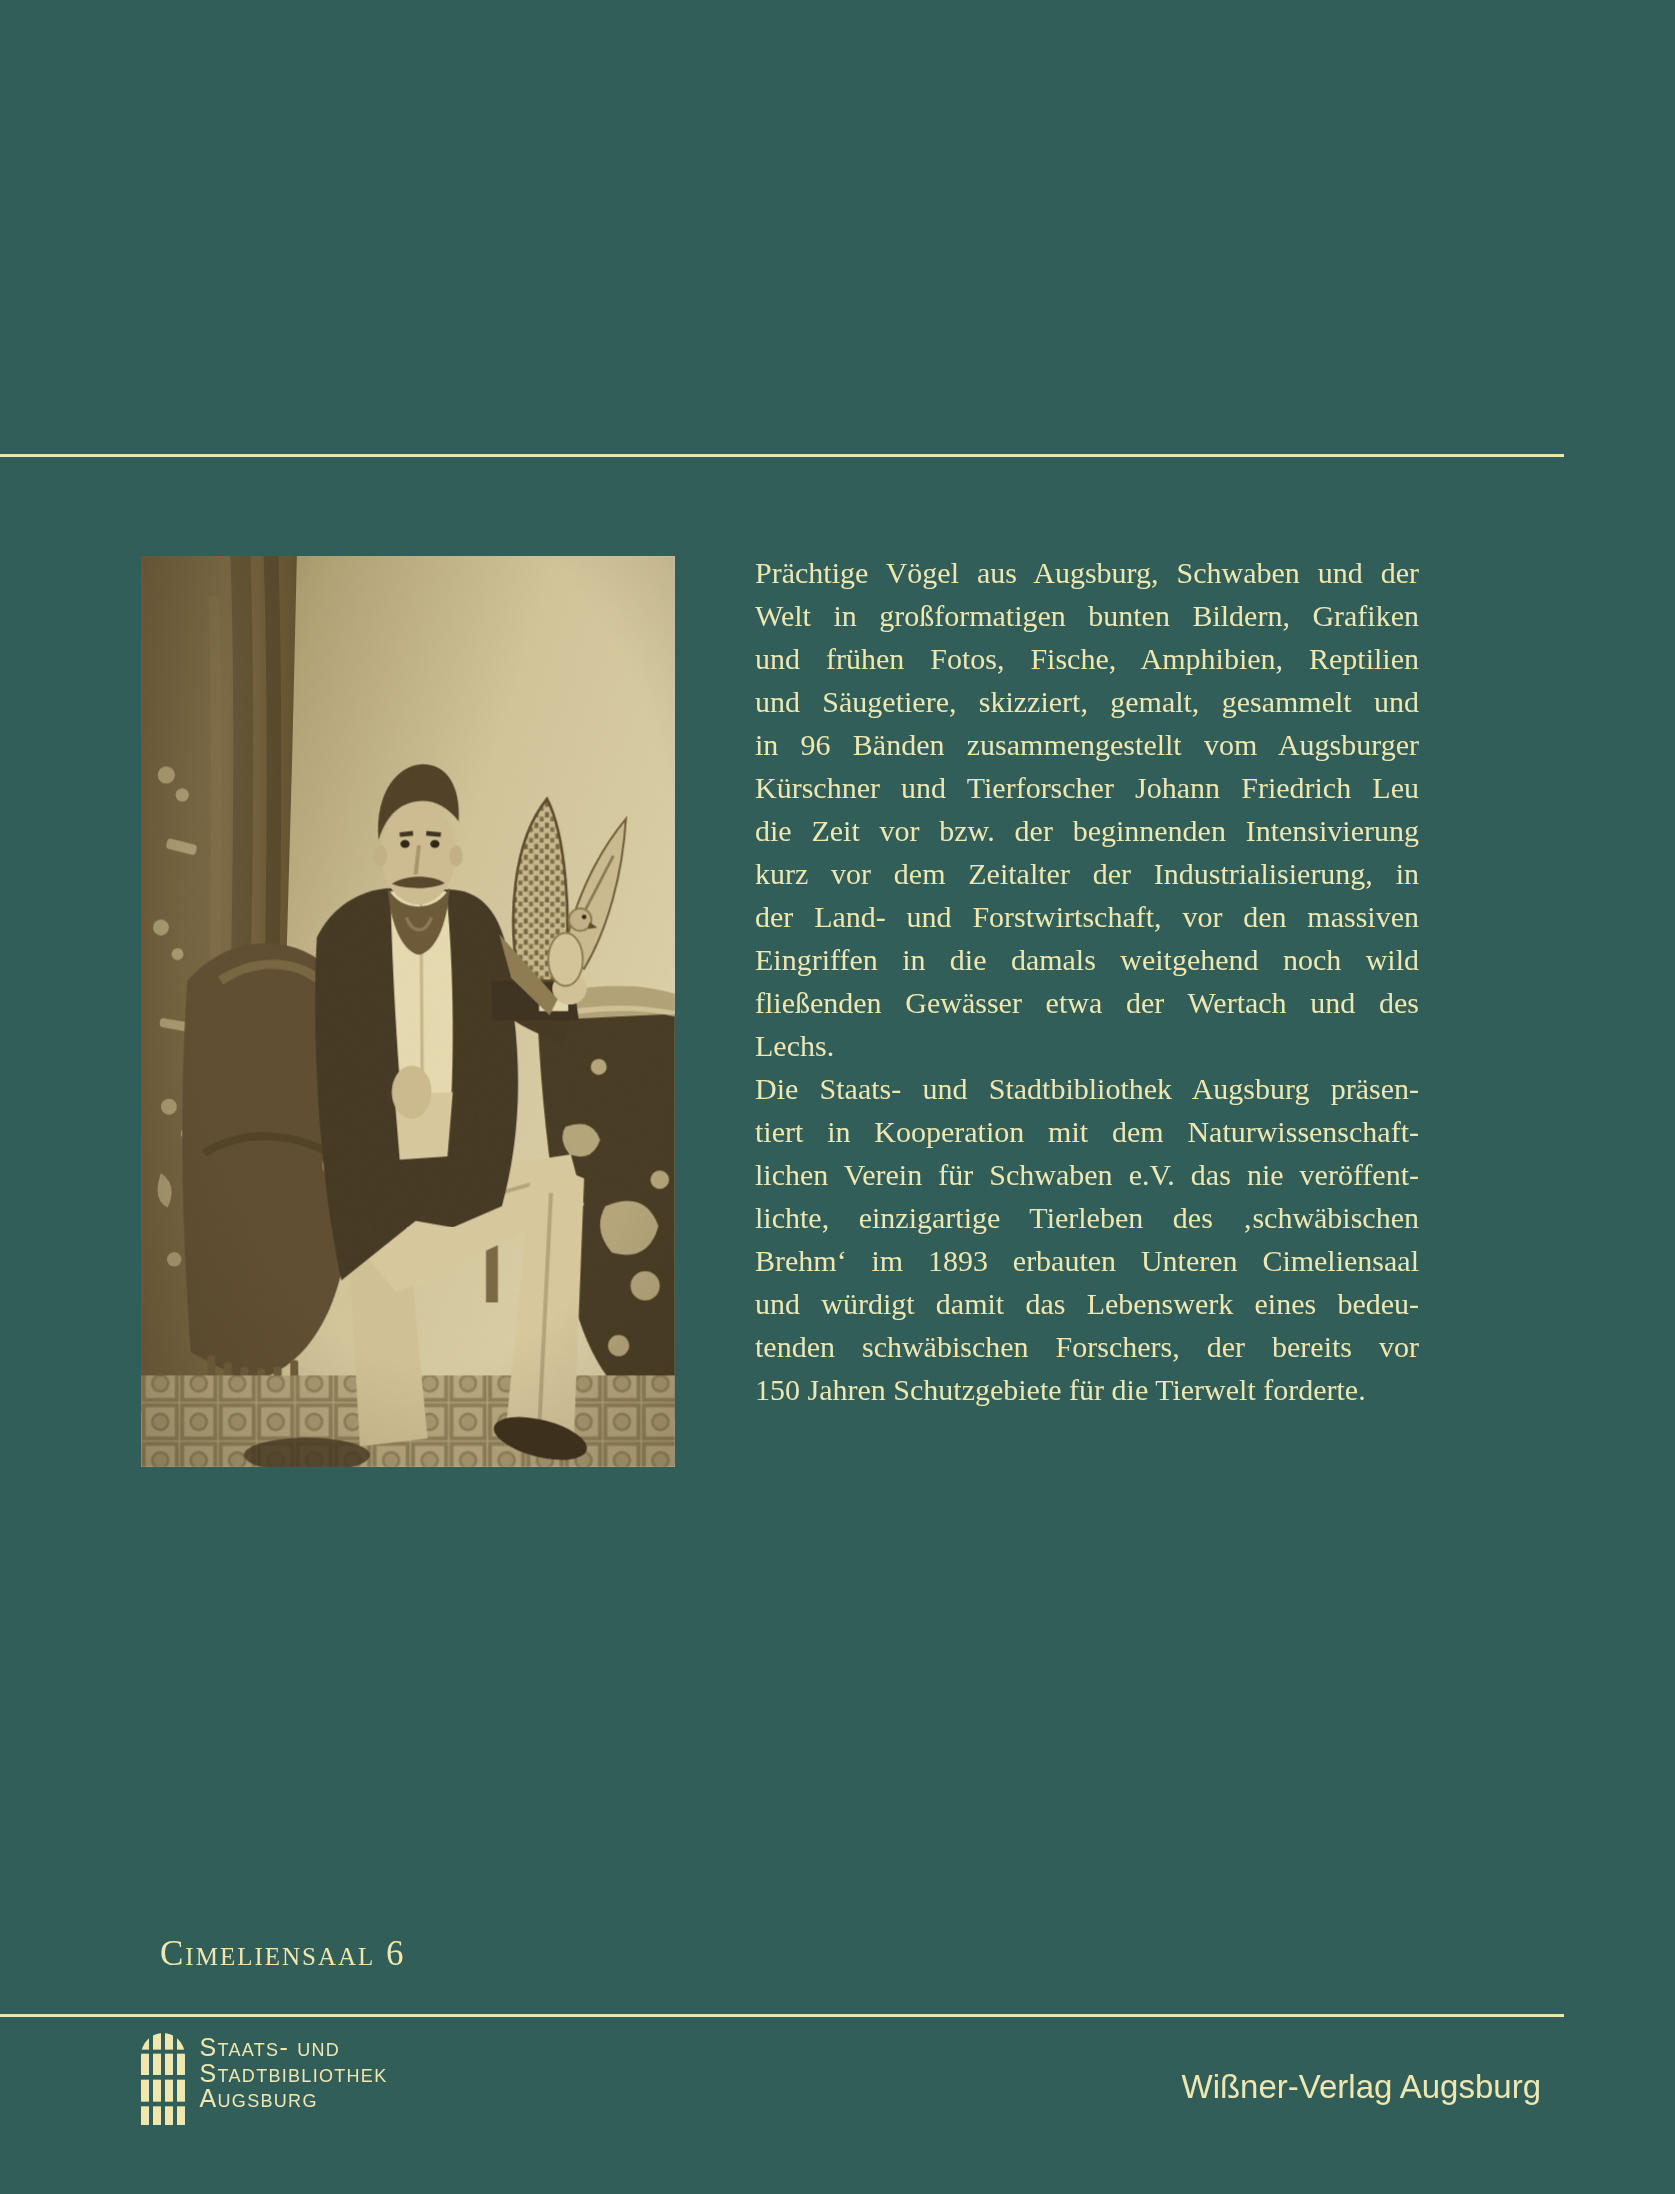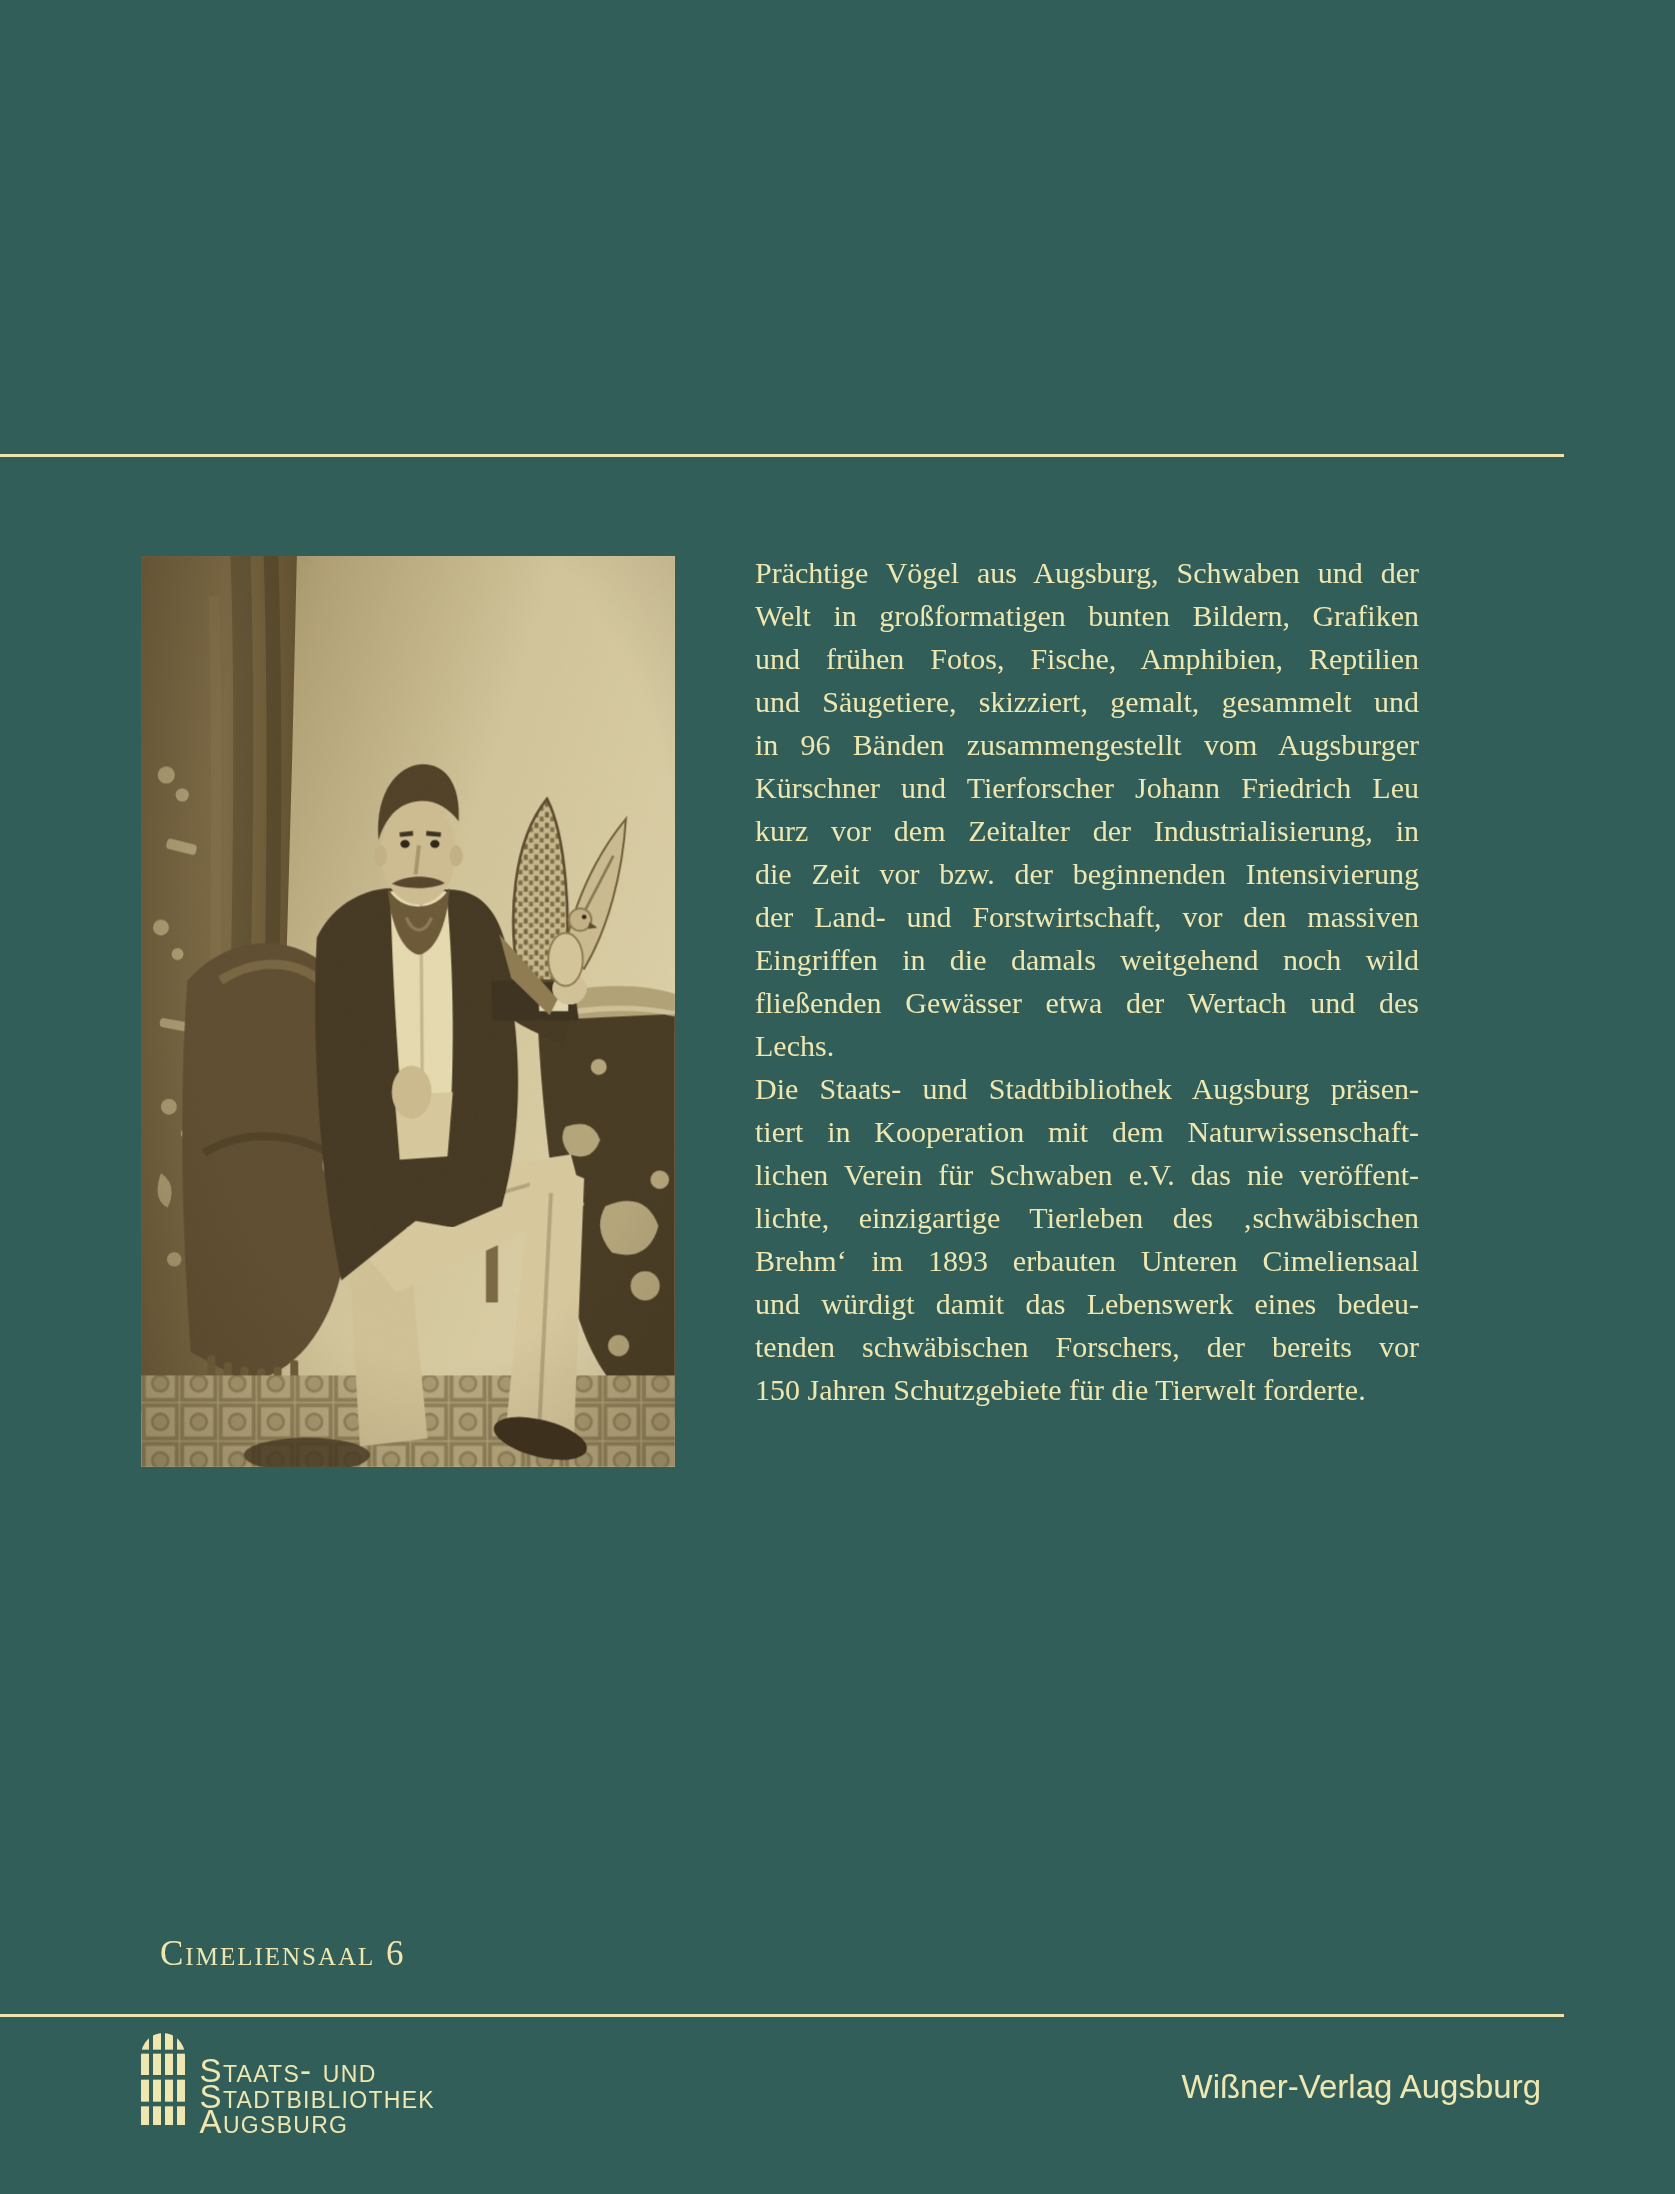--- a/index.html
+++ b/index.html
@@ -57,25 +57,25 @@
     margin-left:15px;
   }
 
   
   .library-logo{
     position:absolute;left:141px;top:2033px;
     display:flex;align-items:flex-start;
   }
   .library-logo .logo-icon{width:44px;height:92px;}
   .library-logo .logo-text{
-    margin-left:14.6px;margin-top:25px;
+    margin-left:14.6px;margin-top:2px;
     color:var(--cream);
     font-family:"Liberation Sans", sans-serif;
     font-variant:small-caps;
-    font-size:33px;line-height:25.5px;
+    font-size:25px;line-height:25.5px;
     letter-spacing:1.3px;
     white-space:nowrap;
   }
   .publisher{
     position:absolute;right:134px;top:2069px;
     width:531px;
     text-align:right;
     color:var(--cream);
     font-family:"Liberation Sans", sans-serif;
     font-size:33px;line-height:36px;
@@ -255,22 +255,22 @@
 </div>
 
 <div class="text-block">
     <div>
       <div class="line">Prächtige Vögel aus Augsburg, Schwaben und der</div>
       <div class="line">Welt in großformatigen bunten Bildern, Grafiken</div>
       <div class="line">und frühen Fotos, Fische, Amphibien, Reptilien</div>
       <div class="line">und Säugetiere, skizziert, gemalt, gesammelt und</div>
       <div class="line">in 96 Bänden zusammengestellt vom Augsburger</div>
       <div class="line">Kürschner und Tierforscher Johann Friedrich Leu</div>
+      <div class="line">die Zeit vor bzw. der beginnenden Intensivierung</div>
       <div class="line">kurz vor dem Zeitalter der Industrialisierung, in</div>
-      <div class="line">die Zeit vor bzw. der beginnenden Intensivierung</div>
       <div class="line">der Land- und Forstwirtschaft, vor den massiven</div>
       <div class="line">Eingriffen in die damals weitgehend noch wild</div>
       <div class="line">fließenden Gewässer etwa der Wertach und des</div>
       <div class="line last">Lechs.</div>
     </div>
     <div>
       <div class="line">Die Staats- und Stadtbibliothek Augsburg präsen-</div>
       <div class="line">tiert in Kooperation mit dem Naturwissenschaft-</div>
       <div class="line">lichen Verein für Schwaben e.V. das nie veröffent-</div>
       <div class="line">lichte, einzigartige Tierleben des ‚schwäbischen</div>

